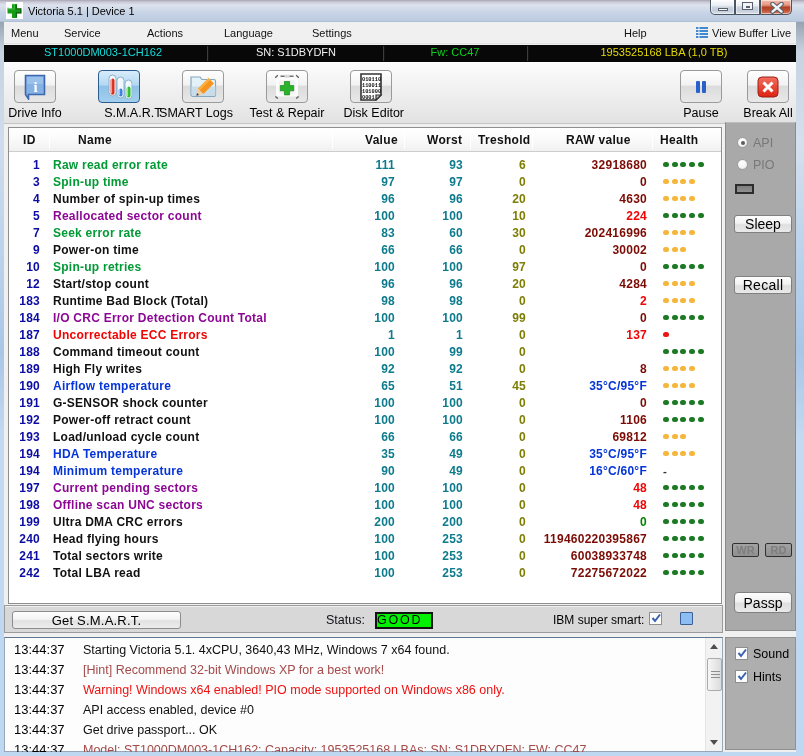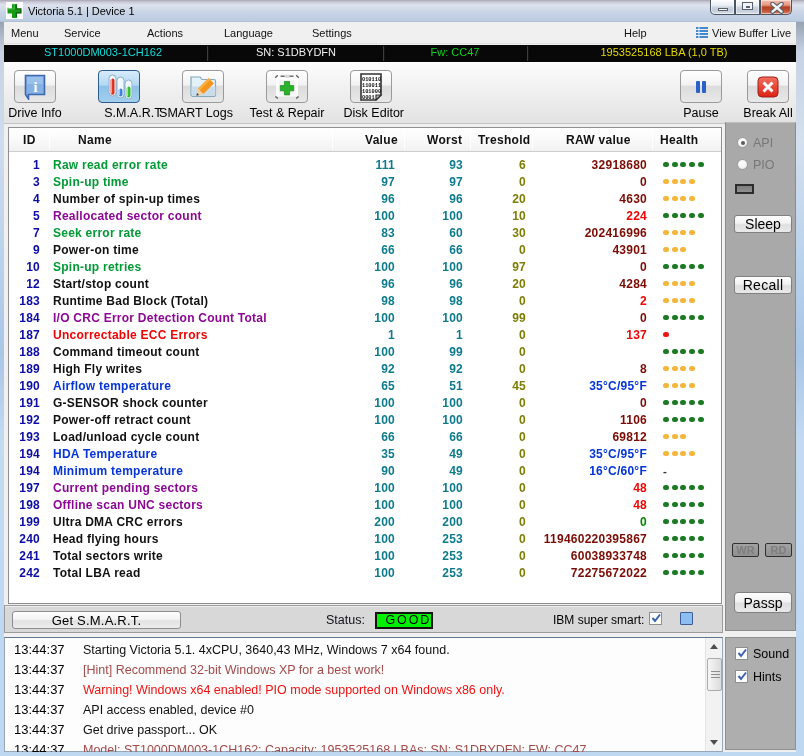--- a/index.html
+++ b/index.html
@@ -73,21 +73,21 @@
 .dots { left:654px; top:50%; transform:translateY(-50%); height:6px; line-height:0; }
 .dots i { display:inline-block; width:5.9px; height:5.9px; border-radius:50%; margin-right:2.8px; }
 .dG { background:#1d7a24; } .dO { background:#f5b63a; } .dR { background:#ee1511; }
 .dash { left:654px; color:#333; font-size:11.5px; }
 
 
 #statusbar { left:4px; top:605px; width:719px; height:28px; background:#d8d8d8; border:1px solid #9b9b9b; box-shadow:inset 0 1px 0 #efefef; }
 #btnsmart { position:absolute; left:7px; top:5px; width:169px; height:18px; border:1px solid #8d8d8d; border-radius:3px;
   background:linear-gradient(180deg,#fefefe 0,#f4f4f4 45%,#e2e2e2 55%,#ececec 100%); font-size:13px; letter-spacing:0.2px; text-align:center; line-height:17px; color:#000; }
 #stlbl { position:absolute; left:321px; top:7px; font-size:12.5px; color:#101018; }
-#good { position:absolute; left:370px; top:6px; width:58px; height:17px; background:#02f102; border:2px solid #131313; font-size:12.5px; letter-spacing:1.8px; text-align:right; line-height:13px; color:#000; }
+#good { position:absolute; left:370px; top:6px; width:58px; height:17px; background:#02f102; border:2px solid #131313; font-size:12.5px; letter-spacing:1.8px; text-align:left; line-height:13px; color:#000; }
 #ibm { position:absolute; left:548px; top:7px; font-size:12px; color:#000; }
 .cb { position:absolute; width:13px; height:13px; background:#fdfdfd; border:1px solid #8e8e8e; }
 .cb svg { position:absolute; left:0px; top:-1px; }
 #ibmcb { left:644px; top:6px; }
 #bluebox { position:absolute; left:675px; top:6px; width:13px; height:13px; background:#8cbdf3; border:1px solid #3e5e96; border-radius:1px; }
 
 
 #rpanel { left:725px; top:122px; width:71px; height:509px; background:#a9a9a9; border:1px solid #8b8b8b; border-top-color:#bdbdbd; }
 .radio { position:absolute; left:11px; width:11px; height:11px; border-radius:50%; background:radial-gradient(circle at 40% 35%,#ffffff 0,#f2f2f2 60%,#c9c9c9 100%); border:1px solid #9d9d9d; }
 #rAPI { top:14px; } #rAPI i { position:absolute; left:2.5px; top:2.5px; width:4px; height:4px; border-radius:50%; background:#5c5c5c; }
@@ -326,21 +326,21 @@
       <span class="ct">30</span>
       <span class="craw m">202416996</span>
       <span class="dots"><i class="dO"></i><i class="dO"></i><i class="dO"></i><i class="dO"></i></span>
     </div>
 <div class="r" style="top:113px">
       <span class="cid">9</span>
       <span class="nm k">Power-on time</span>
       <span class="cv">66</span>
       <span class="cw">66</span>
       <span class="ct">0</span>
-      <span class="craw m">43901</span>
+      <span class="craw m">30002</span>
       <span class="dots"><i class="dO"></i><i class="dO"></i><i class="dO"></i></span>
     </div>
 <div class="r" style="top:130px">
       <span class="cid">10</span>
       <span class="nm g">Spin-up retries</span>
       <span class="cv">100</span>
       <span class="cw">100</span>
       <span class="ct">97</span>
       <span class="craw m">0</span>
       <span class="dots"><i class="dG"></i><i class="dG"></i><i class="dG"></i><i class="dG"></i><i class="dG"></i></span>

